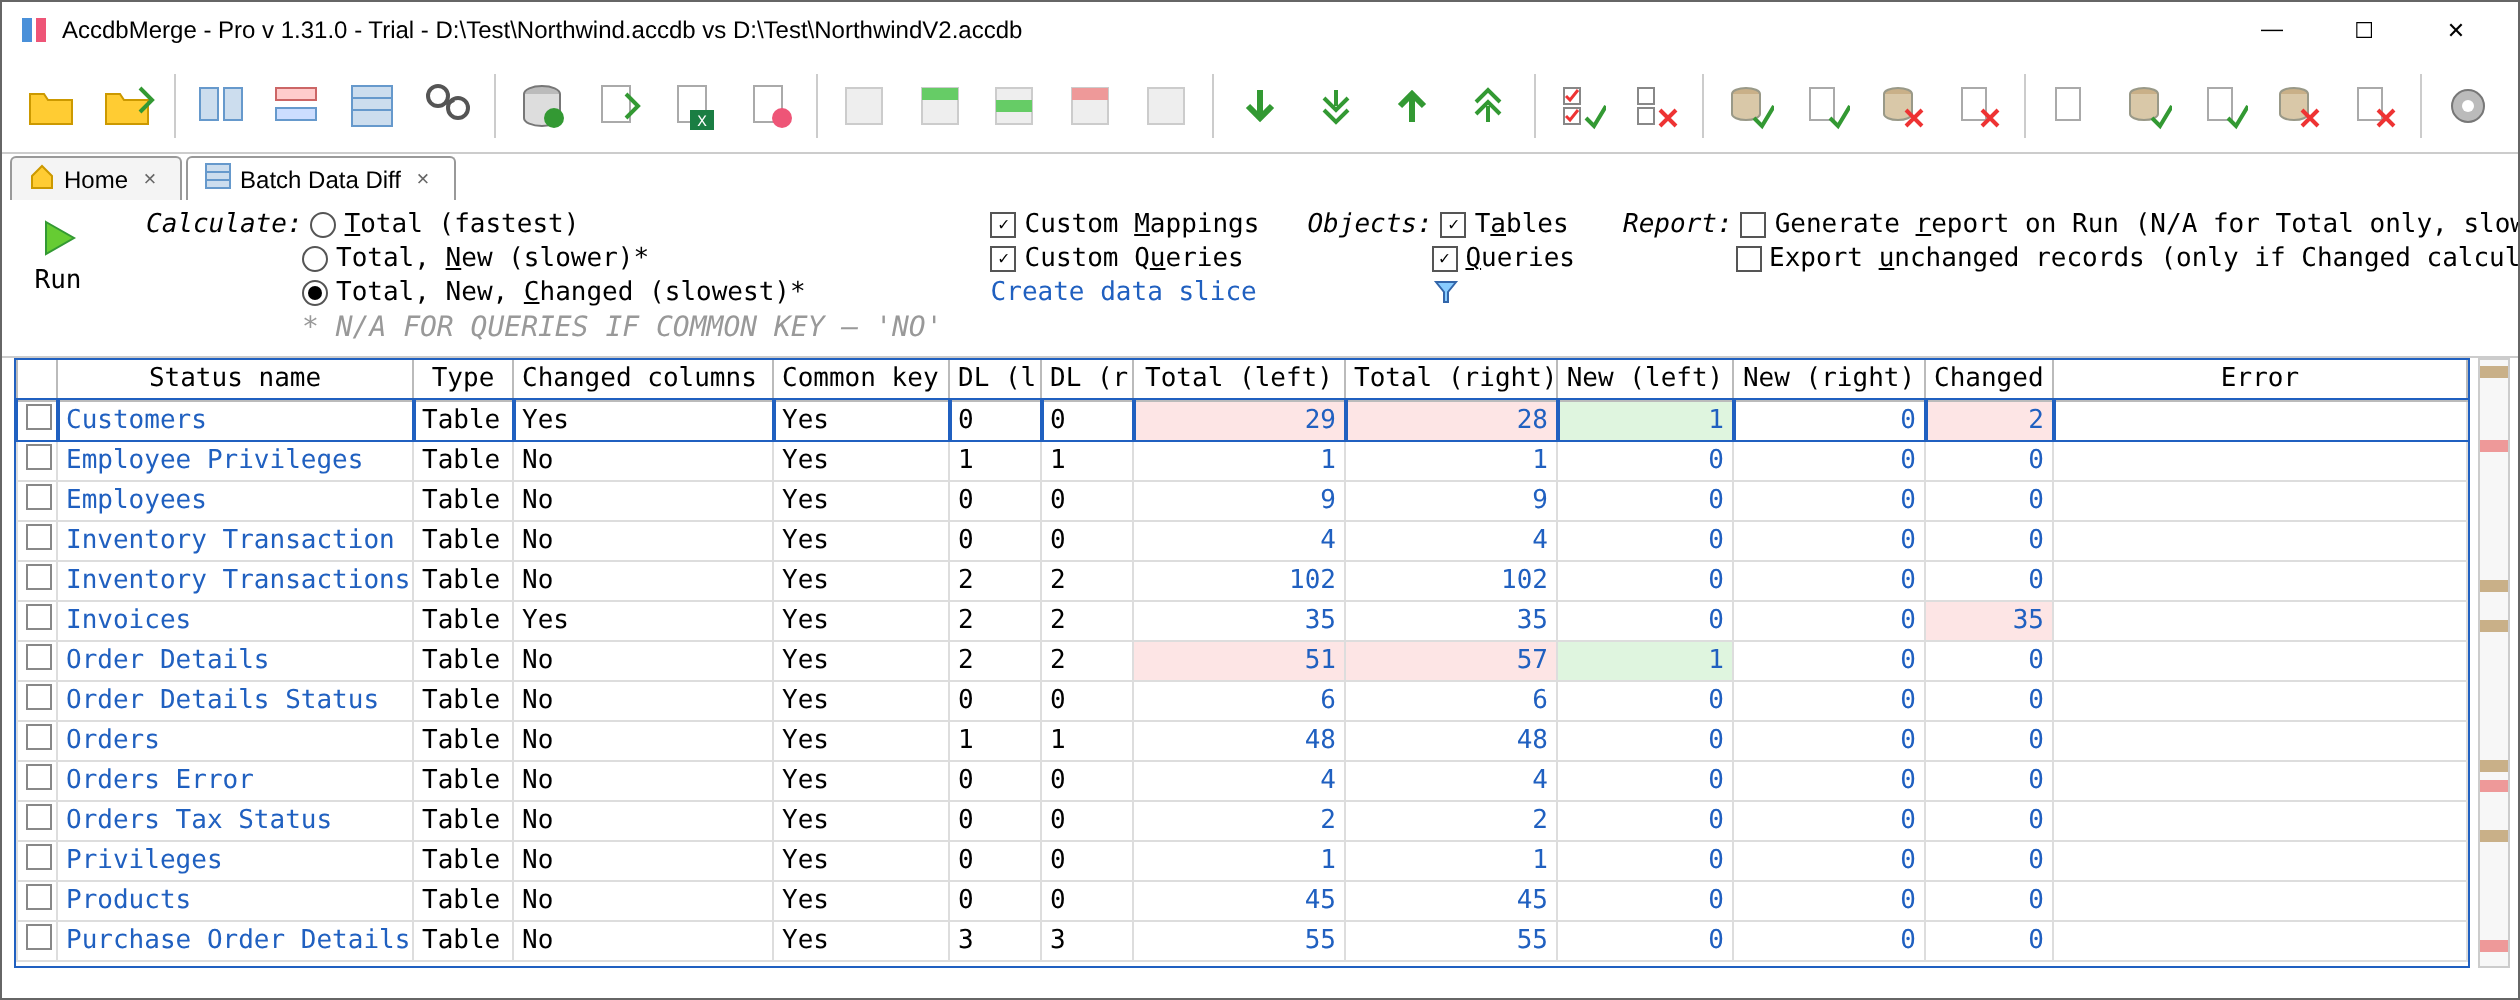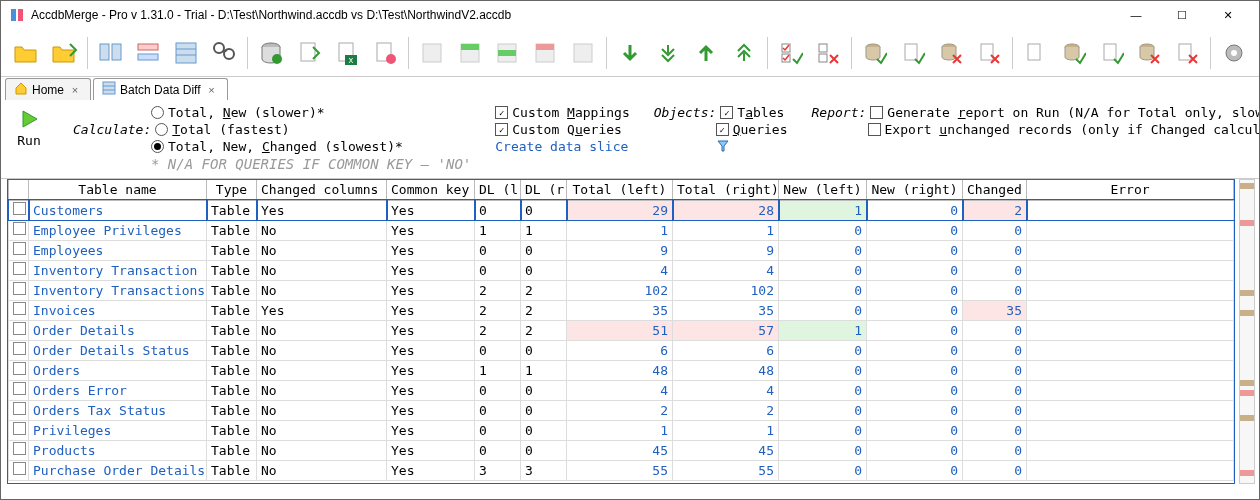--- a/index.html
+++ b/index.html
@@ -282,28 +282,28 @@
 </div>
 
 <div class="options-panel">
   <div class="run-block">
     <span class="run-icon"><svg width="24" height="24" viewBox="0 0 24 24">
           <path d="M6 4 L20 12 L6 20 Z" fill="#6c3" stroke="#393"></path>
         </svg></span>
     <span>Run</span>
   </div>
   <div class="opt-col">
-    <div class="opt-row" style="padding-left:78px;">
-      <span class="radio"></span>
-      <span>Total, <u>N</u>ew (slower)*</span>
-    </div>
     <div class="opt-row">
         <span class="opt-label">Calculate:</span>
       <span class="radio"></span>
       <span><u>T</u>otal (fastest)</span>
+    </div>
+    <div class="opt-row" style="padding-left:78px;">
+      <span class="radio"></span>
+      <span>Total, <u>N</u>ew (slower)*</span>
     </div>
     <div class="opt-row" style="padding-left:78px;">
       <span class="radio checked"></span>
       <span>Total, New, <u>C</u>hanged (slowest)*</span>
     </div>
     <div class="opt-row" style="padding-left:78px;">
       <span class="fine-print">* N/A FOR QUERIES IF COMMON KEY – 'NO'</span>
     </div>
   </div>
   <div class="opt-col">
@@ -362,21 +362,21 @@
         <col style="width:106px">
           <col style="width:106px">
           <col style="width:88px">
           <col style="width:96px">
         <col style="width:64px">
           <col>
       </colgroup>
       <thead>
         <tr>
           <th></th>
-          <th>Table name</th>
+          <th>Status name</th>
           <th>Type</th>
           <th style="text-align:left">Changed columns</th>
           <th style="text-align:left">Common key</th>
           <th style="text-align:left">DL (l</th>
           <th style="text-align:left">DL (r</th>
           <th>Total (left)</th>
           <th>Total (right)</th>
           <th>New (left)</th>
           <th>New (right)</th>
           <th style="text-align:left">Changed</th>

